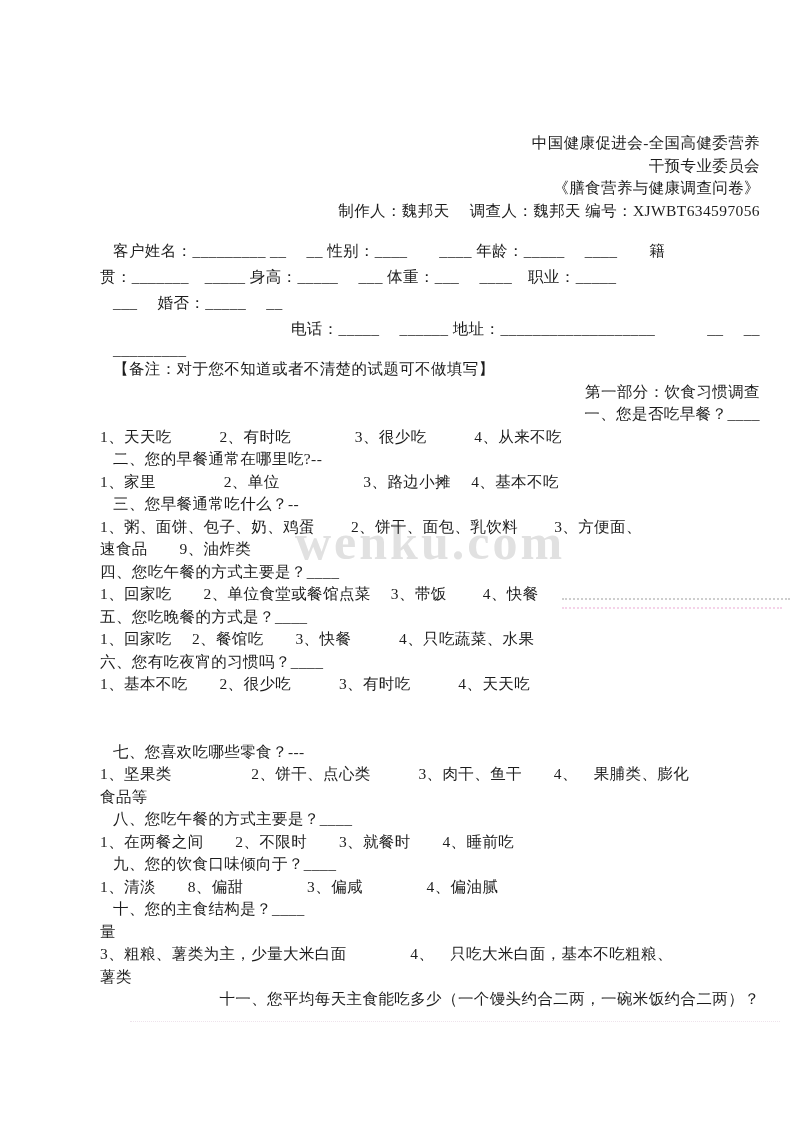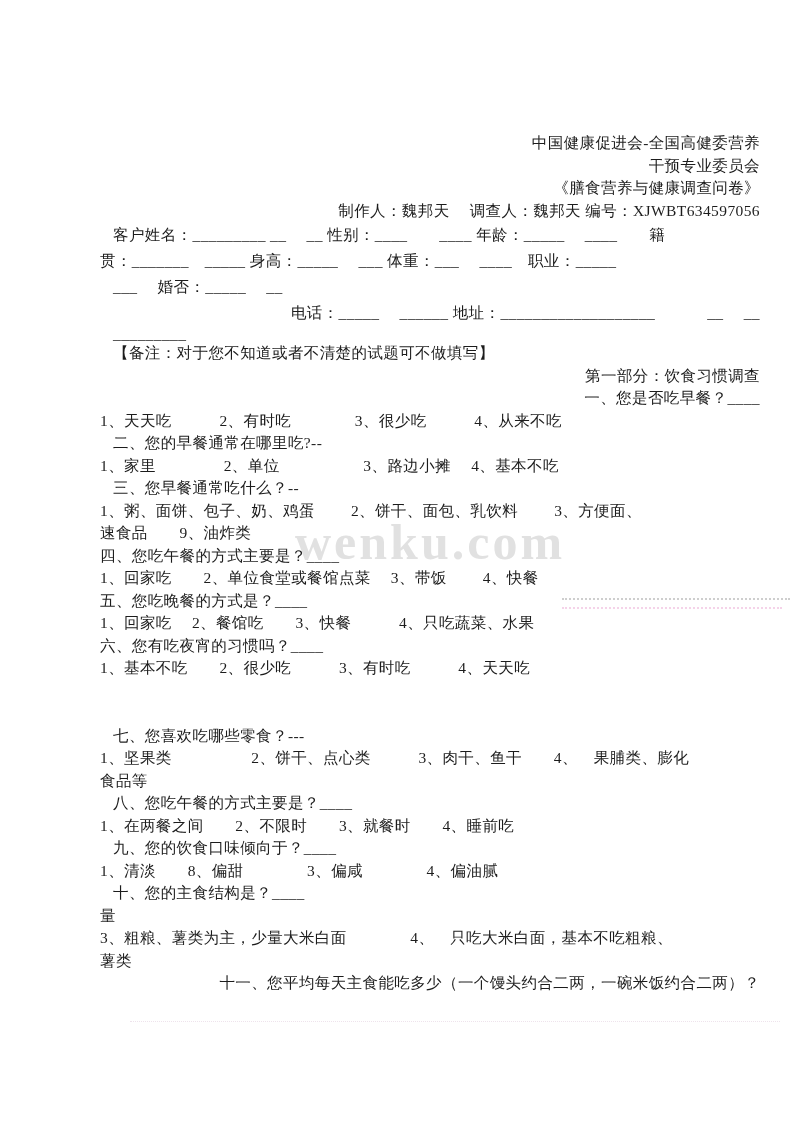--- a/index.html
+++ b/index.html
@@ -25,21 +25,21 @@
     white-space: pre;
     font-size: 15.5px;
     line-height: 22.5px;
     height: 22.5px;
     letter-spacing: 0.4px;
   }
   .form { line-height: 26px; height: 26px; }
   .tight { line-height: 16px; height: 16px; }
   .ind1 { padding-left: 13px; }
   .ind2 { padding-left: 34px; text-align: right; }
-  .gap-sm { }
+  .gap-sm { margin-top: 16px; }
   .gap-md { }
   .gap-lg { margin-top: 45px; }
   .watermark {
     position: absolute;
     top: 513px;
     left: 295px;
     font-family: Liberation Serif, serif;
     font-size: 50px;
     font-weight: bold;
     letter-spacing: 3px;

